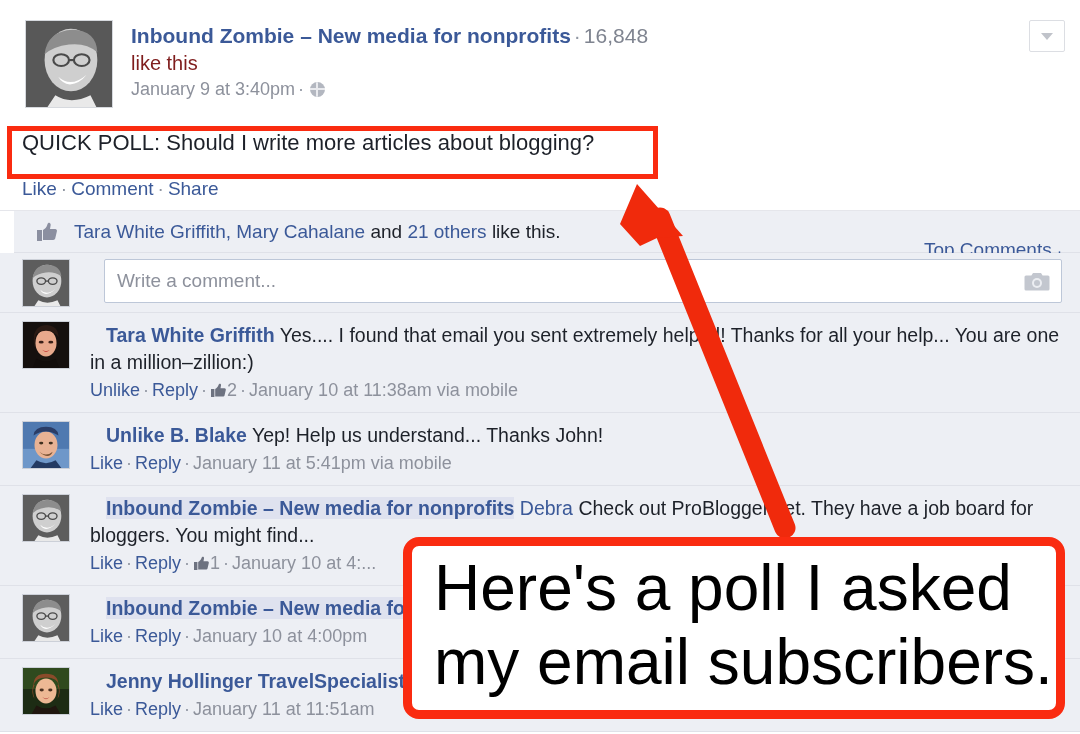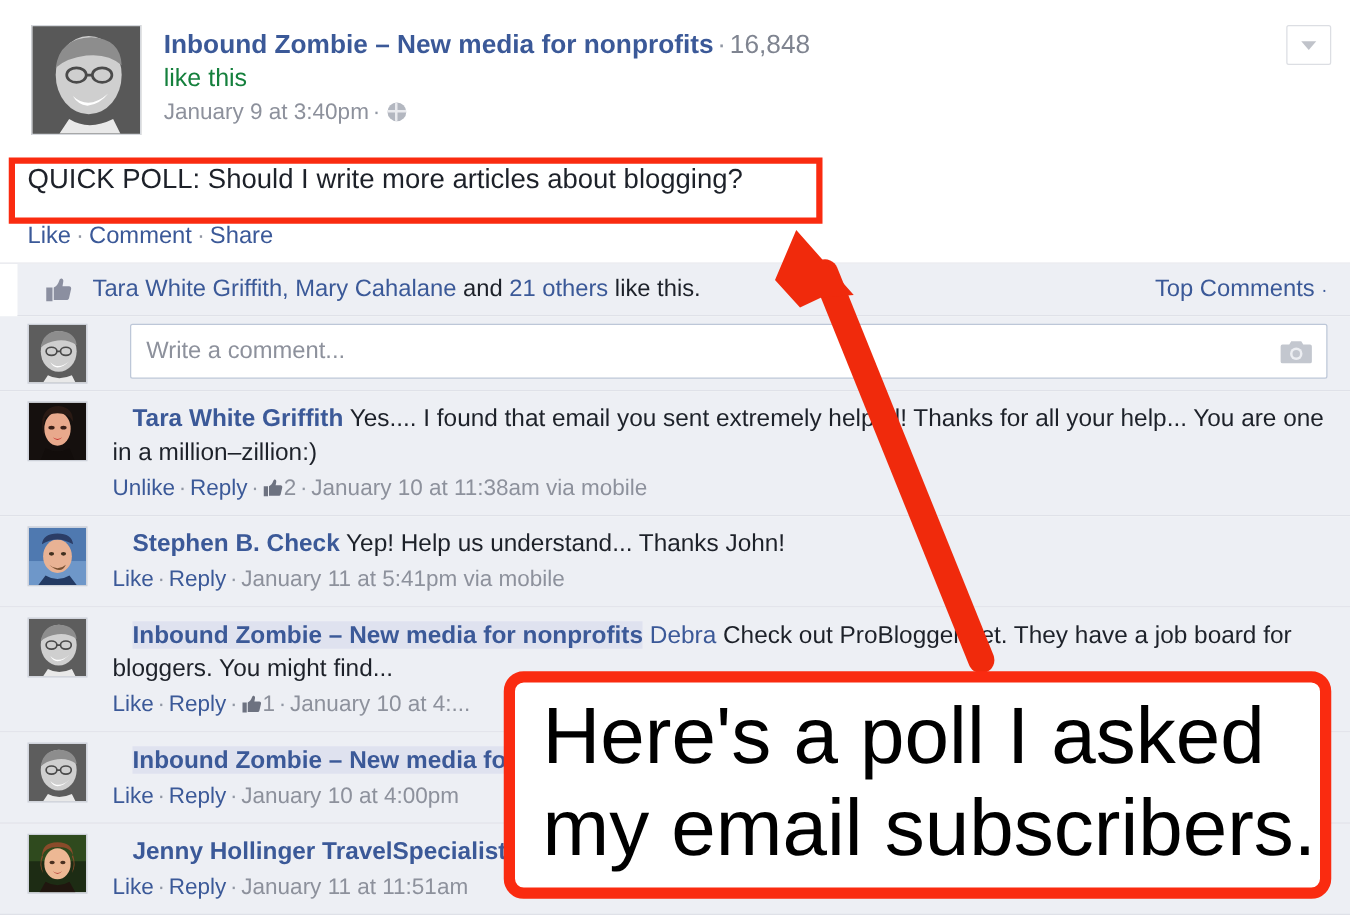--- a/index.html
+++ b/index.html
@@ -18,21 +18,21 @@
   .avatar-main {
     position:absolute; left:25px; top:20px; width:88px; height:88px;
     border:1px solid #d6d9de; background:#9a9a9a; overflow:hidden;
   }
   .avatar-main .face { width:100%; height:100%; }
   .hdr-text { position:absolute; left:131px; top:22px; right:80px; }
   .hdr-line1 { font-size:21px; line-height:28px; white-space:nowrap; }
   .page-name { color:#3b5998; font-weight:bold; }
   .sep-dot { color:#9197a3; font-weight:normal; padding:0 3px; }
   .count { color:#7f8490; font-weight:normal; }
-  .hdr-line2 { font-size:20px; line-height:26px; color:#15803d; }
+  .hdr-line2 { font-size:20px; line-height:26px; color:#7f1d1d; }
   .hdr-line3 { font-size:18px; line-height:26px; color:#8d919c; }
   .globe {
     display:inline-block; width:15px; height:15px; border-radius:50%;
     background:#b3b7c0; position:relative; top:2px; margin-left:3px;
   }
   .globe::before{
     content:""; position:absolute; left:6px; top:0; width:2px; height:15px;
     background:#e9eaee; border-radius:1px;
   }
   .globe::after{
@@ -69,21 +69,21 @@
     background:#edeff4; border-bottom:1px solid #dfe1e8;
     height:42px; position:relative; padding-left:22px;margin-left:14px;
   }
   .thumb-icon {
     position:absolute; left:22px; top:11px; width:22px; height:20px; color:#8b8fa0;
   }
   .likes-text {
     position:absolute; left:60px; top:9px; font-size:19px; line-height:24px; color:#1d2129;
   }
   .top-comments {
-    position:absolute; right:18px; top:9px; font-size:19px; color:#3b5998; line-height:24px;text-align:right;
+    position:absolute; right:18px; top:27px; font-size:19px; color:#3b5998; line-height:24px;text-align:right;
   }
   .top-comments .caret { font-size:15px; }
 
   
   .composer {
     background:#edeff4; border-bottom:1px solid #dfe1e8;
     height:60px; position:relative;
   }
   .composer .av { position:absolute; left:22px; top:6px; width:48px; height:48px; border:1px solid #ccd0d8; overflow:hidden; }
   .composer .box {
@@ -228,21 +228,21 @@
           <rect width="48" height="48" fill="#4f79b0"></rect>
           <rect y="28" width="48" height="20" fill="#6e97c9"></rect>
           <ellipse cx="24" cy="24" rx="12" ry="14" fill="#e8b294"></ellipse>
           <path d="M11 14 Q12 5 24 5 Q36 5 37 14 Q30 10 24 10 Q17 10 11 14Z" fill="#2b3d66"></path>
           <ellipse cx="19" cy="22" rx="2.2" ry="1.5" fill="#40301f"></ellipse>
           <ellipse cx="29" cy="22" rx="2.2" ry="1.5" fill="#40301f"></ellipse>
           <path d="M17 31 q7 6 14 0 q-4 9 -14 0Z" fill="#7a5233"></path>
           <path d="M14 40 Q24 46 34 40 L40 48 L8 48Z" fill="#233a63"></path>
         </svg>
       </div>
-      <div class="c-text"><span class="c-author">Stephen B. Check</span><span> Yep! Help us understand... Thanks John!</span></div>
+      <div class="c-text"><span class="c-author">Unlike B. Blake</span><span> Yep! Help us understand... Thanks John!</span></div>
       <div class="c-meta"><a href="#">Like</a><span class="dot">·</span><a href="#">Reply</a><span class="dot">·</span><span>January 11 at 5:41pm via mobile</span></div>
     </div>
 
     <div class="comment" style="min-height:85px">
       <div class="av">
         <svg class="face" viewBox="0 0 48 48" preserveAspectRatio="none">
           <rect width="48" height="48" fill="#5d5d5d"></rect>
           <ellipse cx="25" cy="22" rx="15" ry="17" fill="#cfcfcf"></ellipse>
           <path d="M10 19 Q12 5 26 5 Q39 6 40 17 Q33 12 24 13 Q15 14 10 19Z" fill="#8d8d8d"></path>
           <ellipse cx="19" cy="22" rx="4.5" ry="3.4" fill="none" stroke="#4a4a4a" stroke-width="1.4"></ellipse>

